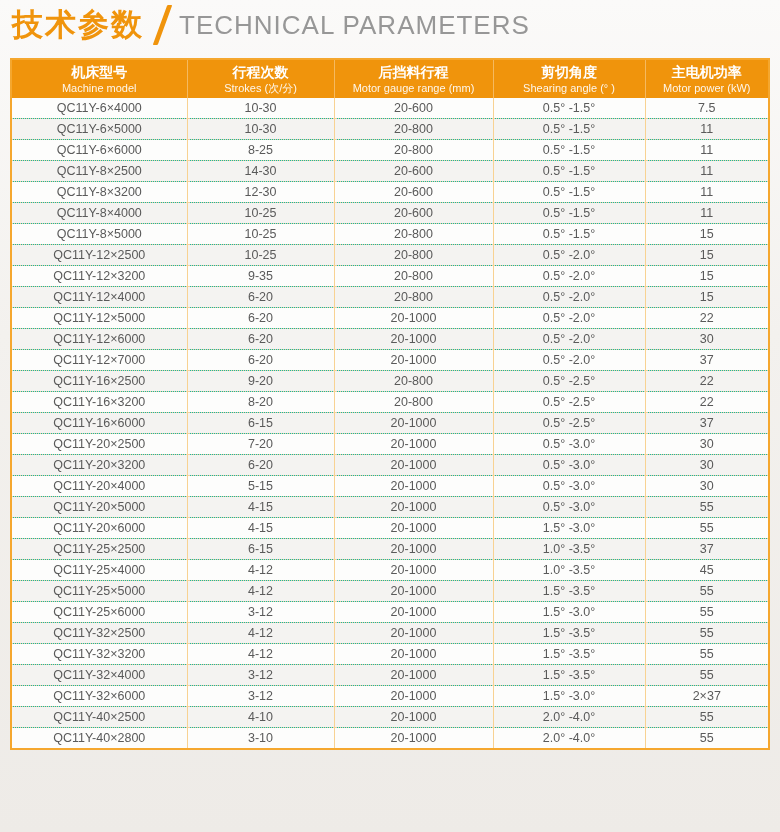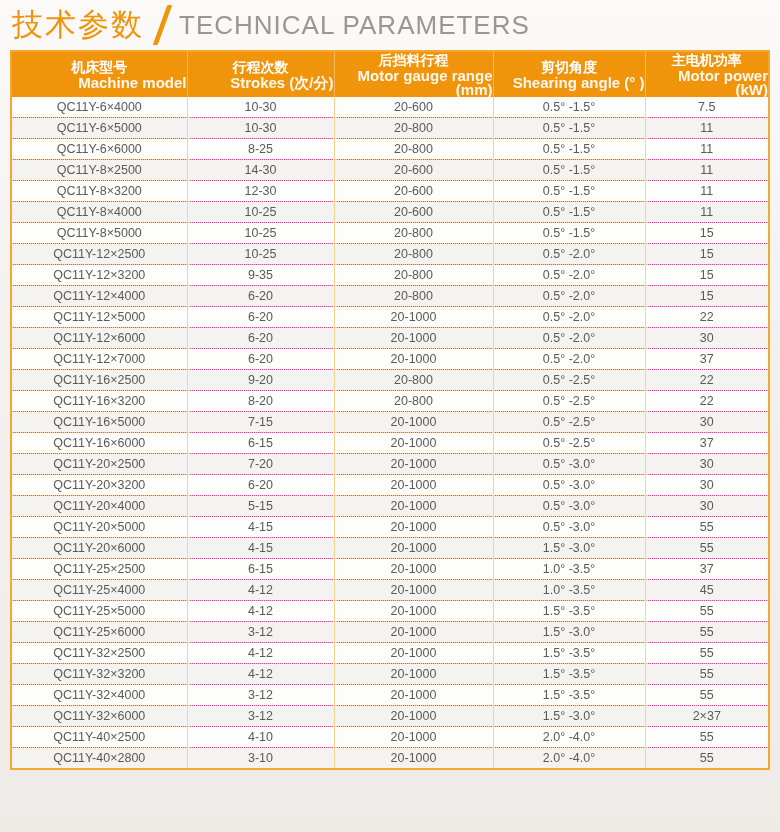--- a/index.html
+++ b/index.html
@@ -9,52 +9,52 @@
     font-family:"Liberation Sans","DejaVu Sans",sans-serif;
     -webkit-font-smoothing:antialiased;
     overflow:hidden;
   }
   
   .title-bar{
     display:flex;align-items:center;
     padding:4px 0 2px 12px;height:42px;
   }
   .title-zh{
-    font-size:31px;font-weight:normal;color:#f0940c;
+    font-size:31px;font-weight:bold;color:#f0940c;
     letter-spacing:2px;line-height:42px;
   }
   .title-slash{
     width:5px;height:40px;background:#f0940c;
     transform:skewX(-20deg);
     margin:0 14px 0 16px;border-radius:1px;
   }
   .title-en{
     font-size:26px;color:#979797;font-weight:400;
     letter-spacing:1px;line-height:42px;
   }
   
   .tbl-wrap{
-    margin:2px 10px 0 10px;
+    margin:10px 10px 0 10px;
     border:2px solid #f5a72e;
-    background:#ec4899;
+    background:#14b8a6;
   }
   table{
     width:100%;border-collapse:collapse;table-layout:fixed;
   }
   col.c1{width:175px;} col.c2{width:147px;} col.c3{width:159px;}
   col.c4{width:152px;} col.c5{width:123px;}
   thead th{
     background:#f0940c;color:#ffffff;
     height:38px;vertical-align:middle;
     font-weight:normal;padding:0;
     border-left:1px solid rgba(255,255,255,0.35);
   }
   thead th:first-child{border-left:none;}
   .th-zh{display:block;font-size:14px;font-weight:bold;line-height:17px;}
-  .th-en{display:block;font-size:15px;font-weight:bold;color:rgba(255,255,255,0.92);line-height:14px;text-align:right;}
+  .th-en{display:block;font-size:11px;font-weight:normal;color:rgba(255,255,255,0.92);line-height:14px;}
   tbody td{
     height:20px;padding:0;
     text-align:center;vertical-align:middle;
     font-size:12.5px;color:#5a5a5a;
     border-left:1px solid #f8d292;
     border-top:1px dotted #f0cf9d;
     white-space:nowrap;overflow:hidden;
   }
   tbody td:first-child{border-left:none;}
   tbody tr:first-child td{border-top:none;}
@@ -203,27 +203,20 @@
           <td>22</td>
         </tr>
         <tr>
           <td>QC11Y-16×3200</td>
           <td>8-20</td>
           <td>20-800</td>
           <td>0.5° -2.5°</td>
           <td>22</td>
         </tr>
         <tr>
-          <td>QC11Y-16×5000</td>
-          <td>7-15</td>
-          <td>20-1000</td>
-          <td>0.5° -2.5°</td>
-          <td>30</td>
-        </tr>
-        <tr>
           <td>QC11Y-16×6000</td>
           <td>6-15</td>
           <td>20-1000</td>
           <td>0.5° -2.5°</td>
           <td>37</td>
         </tr>
         <tr>
           <td>QC11Y-20×2500</td>
           <td>7-20</td>
           <td>20-1000</td>

